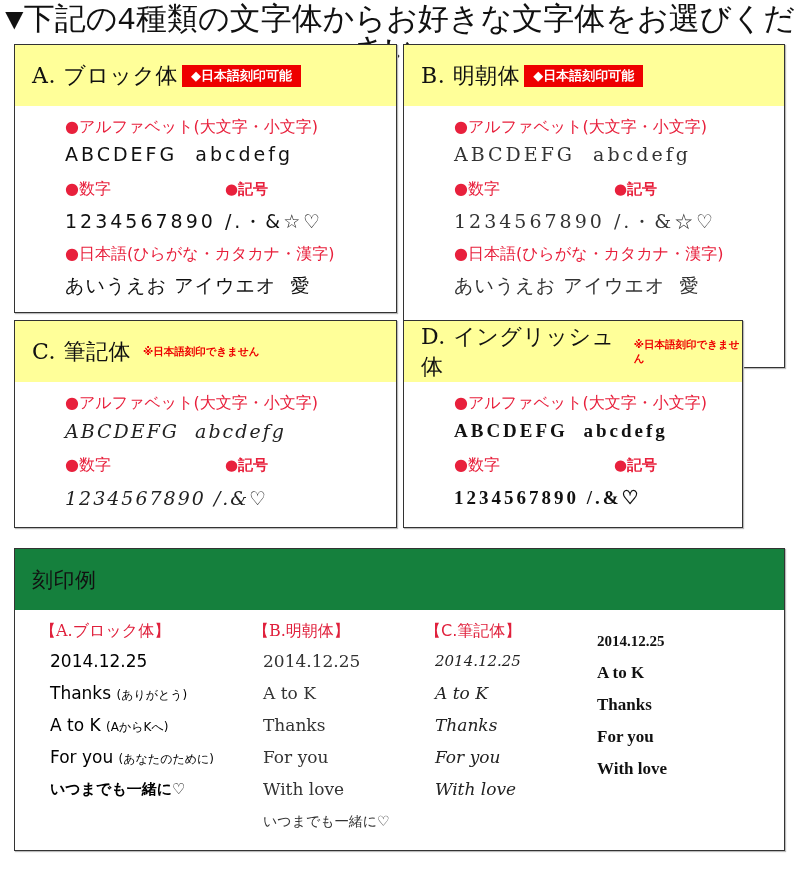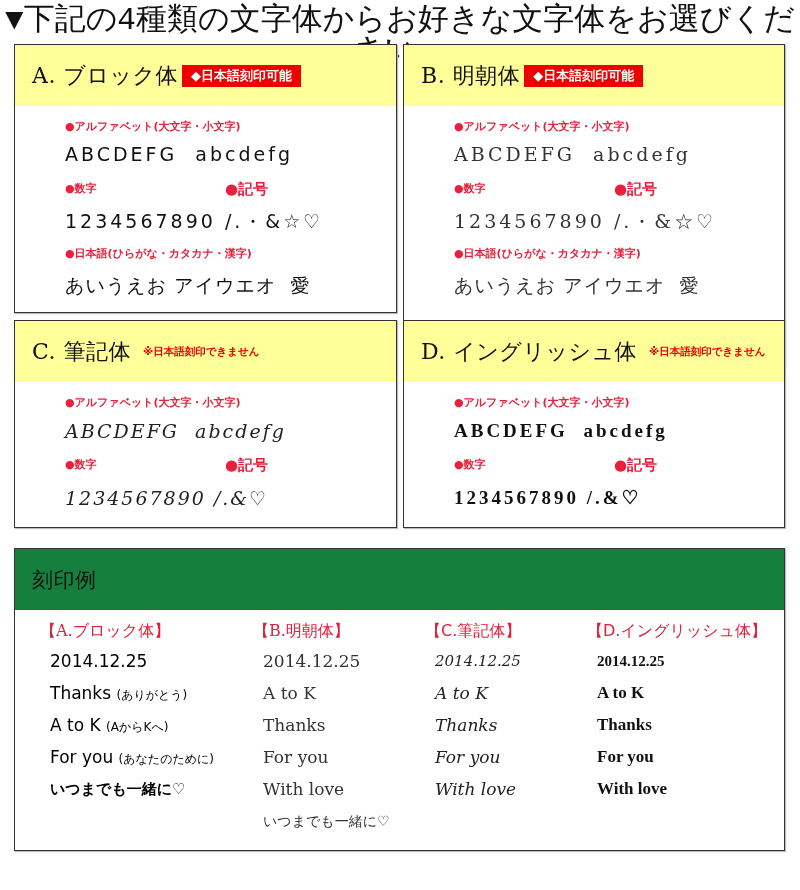--- a/index.html
+++ b/index.html
@@ -8,21 +8,21 @@
     .headline { position: absolute; left: 0; top: 6px; width: 800px; text-align: center;
                 font-family: Liberation Mono, monospace; font-size: 31px; line-height: 30px; color: #111; }
     .box { position: absolute; border: 1px solid #333; background: #fff; box-sizing: border-box;
            box-shadow: 1px 1px 1px #bbb; }
     .box .hd { position: absolute; left: 0; top: 0; right: 0; height: 61px; background: #ffff99;
                display: flex; align-items: center; padding-left: 17px; box-sizing: border-box; }
     .box .hd .ttl { font-family: "DejaVu Serif", serif; font-size: 22px; color: #111; letter-spacing: 0.5px; }
     .badge { margin-left: 4px; background: #ee0000; color: #fff; font-weight: bold; font-size: 13px;
              height: 22px; line-height: 22px; padding: 0 9px; }
     .notice { margin-left: 12px; color: #ee0000; font-weight: bold; font-size: 10.5px; }
-    .sec { position: absolute; left: 50px; color: #e8203c; font-weight: bold; font-size: 11px; line-height: 20px; }
+    .sec { position: absolute; left: 50px; color: #e8203c; font-weight: normal; font-size: 16px; line-height: 20px; }
     .sec2 { position: absolute; color: #e8203c; font-weight: bold; font-size: 15px; line-height: 20px; }
     .smp { position: absolute; left: 50px; font-size: 19px; line-height: 24px; letter-spacing: 3px; white-space: pre; color: #111; }
     .f-block { font-family: "DejaVu Sans", sans-serif; }
     .f-mincho { font-family: "DejaVu Serif", serif; color: #333; }
     .f-script { font-family: "DejaVu Serif", serif; font-style: italic; letter-spacing: 2px; color: #222; }
     .f-eng { font-family: "Liberation Serif", serif; font-weight: bold; color: #111; }
 
     .ex { left: 14px; top: 548px; width: 771px; height: 303px; }
     .ex .hd { background: #15803d; height: 61px; }
     .ex .hd .ttl { font-size: 21px; }
@@ -70,21 +70,21 @@
     <span class="ttl">C. 筆記体</span>
     <span class="notice">※日本語刻印できません</span>
   </div>
   <div class="sec" style="top:72px;">●アルファベット(大文字・小文字)</div>
   <div class="smp f-script" style="top:98px;">ABCDEFG  abcdefg</div>
   <div class="sec" style="top:134px;">●数字</div>
   <div class="sec2" style="top:134px; left:210px;">●記号</div>
   <div class="smp f-script" style="top:165px;">1234567890 /.&amp;♡</div>
 </div>
 
-<div class="box" style="left:403px; top:320px; width:382px; height:208px;">
+<div class="box" style="left:403px; top:320px; width:340px; height:208px;">
   <div class="hd">
     <span class="ttl">D. イングリッシュ体</span>
     <span class="notice">※日本語刻印できません</span>
   </div>
   <div class="sec" style="top:72px;">●アルファベット(大文字・小文字)</div>
   <div class="smp f-eng" style="top:98px;">ABCDEFG  abcdefg</div>
   <div class="sec" style="top:134px;">●数字</div>
   <div class="sec2" style="top:134px; left:210px;">●記号</div>
   <div class="smp f-eng" style="top:165px;">1234567890 /.&amp;♡</div>
 </div>
@@ -122,21 +122,20 @@
     <div class="rows">
       <div class="row" style="font-size:15px;">2014.12.25</div>
       <div class="row">A to K</div>
       <div class="row">Thanks</div>
       <div class="row">For you</div>
       <div class="row">With love</div>
     </div>
   </div>
 
   <div class="col f-eng" style="left:582px;">
-    <div class="lab" style="font-weight:normal; font-family:'DejaVu Sans', sans-serif;">【D.イングリッシュ体】</div>
     <div class="rows">
       <div class="row" style="font-size:15px;">2014.12.25</div>
       <div class="row">A to K</div>
       <div class="row">Thanks</div>
       <div class="row">For you</div>
       <div class="row">With love</div>
     </div>
   </div>
 </div>
 

